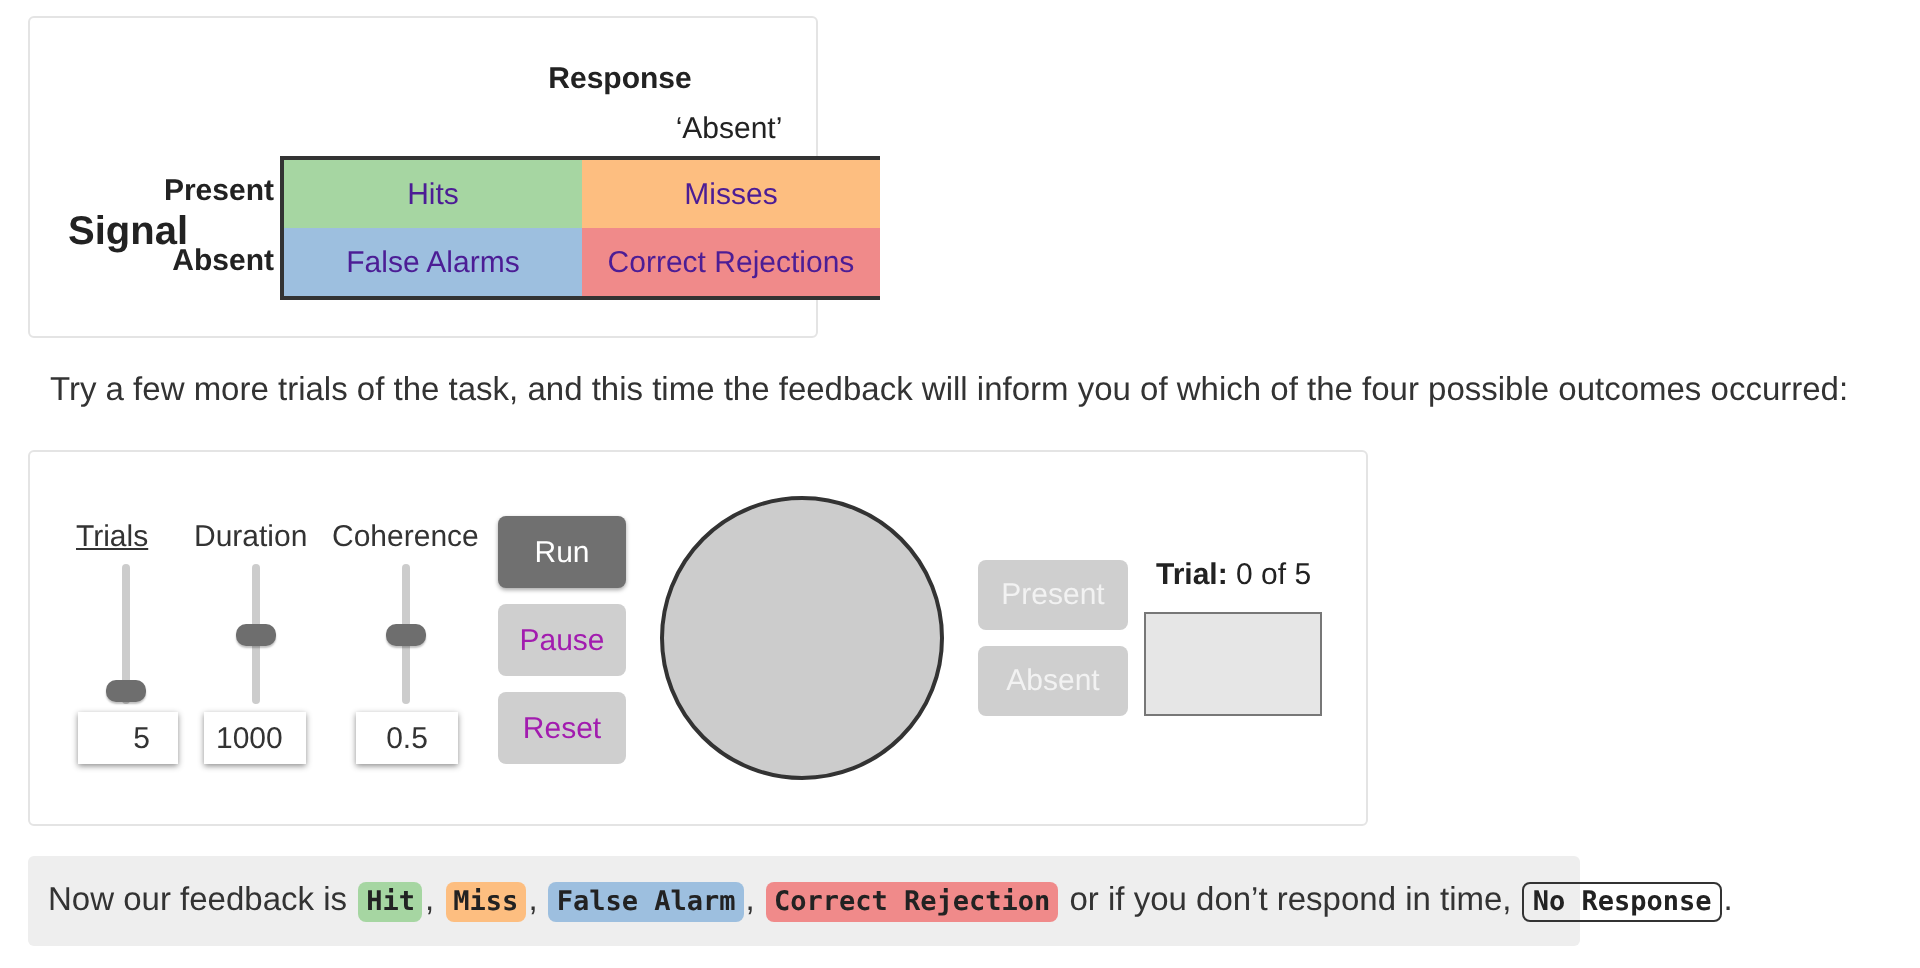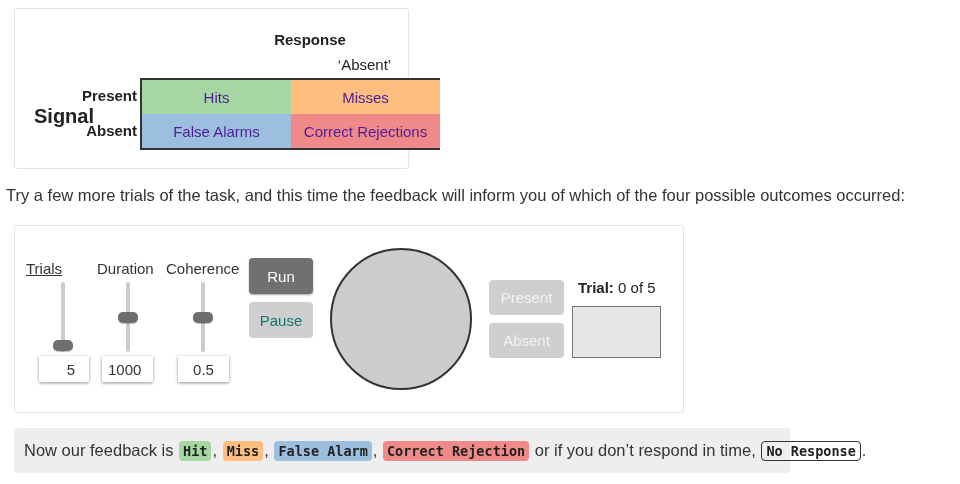--- a/index.html
+++ b/index.html
@@ -39,21 +39,21 @@
       border: 2px solid #333; display: grid;
       grid-template-columns: 149px 149px; grid-template-rows: 34px 34px;
     }
     .cell {
       display: flex; align-items: center; justify-content: center;
       font-size: 15px; color: #4c1d95;
     }
 
     
     .instruction {
-      position: absolute; left: 6px; top: 186px; font-size: 16.5px; color: #333;
+      position: absolute; left: 25px; top: 186px; font-size: 16.5px; color: #333;
       white-space: nowrap;
     }
 
     
     .task-panel {
       position: absolute; left: 14px; top: 225px; width: 670px; height: 188px;
       border: 1px solid #e4e4e4; border-radius: 3px; background: #fff;
     }
     .slider-label {
       position: absolute; top: 34px; font-size: 15px; color: #333; text-align: center;
@@ -69,21 +69,21 @@
       position: absolute; top: 130px; height: 26px; background: #fff; border: none;
       box-shadow: 0 1px 3px rgba(0,0,0,0.45);
       font-size: 15px; color: #333; display: flex; align-items: center;
       padding: 0 6px;
     }
     .ctl-btn {
       position: absolute; left: 234px; width: 64px; height: 36px; border-radius: 4px;
       display: flex; align-items: center; justify-content: center; font-size: 15px;
     }
     .ctl-btn.active { background: #707070; color: #ffffff; box-shadow: 0 1px 2px rgba(0,0,0,0.35); }
-    .ctl-btn.disabled { background: #cfcfcf; color: #0f766e; }
+    .ctl-btn.disabled { background: #cfcfcf; color: #a21caf; }
 
     .stimulus {
       position: absolute; left: 315px; top: 22px; width: 142px; height: 142px; border-radius: 50%;
       background: #cccccc; border: 2px solid #333;
     }
     .resp-btn {
       position: absolute; left: 474px; width: 75px; height: 35px; border-radius: 4px;
       background: #cfcfcf; color: #f2f2f2; font-size: 15px;
       display: flex; align-items: center; justify-content: center;
     }
@@ -128,37 +128,38 @@
       <div class="cell" style="background:#fdbe80">Misses</div>
       <div class="cell" style="background:#9dbfdf">False Alarms</div>
       <div class="cell" style="background:#f08a8a">Correct Rejections</div>
     </div>
   </div>
 
   <div class="instruction">Try a few more trials of the task, and this time the feedback will inform you of which of the four possible outcomes occurred:</div>
 
   <div class="task-panel">
 
-    <div class="slider-label" style="left:11px;text-decoration:underline;">Trials</div>
+    <div class="slider-label" style="left:23px;text-decoration:underline;">Trials</div>
     <div class="slider-track" style="left:46px;"></div>
     <div class="slider-thumb" style="left:38px; top:114px;"></div>
     <div class="num-input" style="left:24px; width:50px; justify-content:flex-end; padding-right:14px;">5</div>
 
     <div class="slider-label" style="left:82px;">Duration</div>
     <div class="slider-track" style="left:111px;"></div>
     <div class="slider-thumb" style="left:103px; top:86px;"></div>
     <div class="num-input" style="left:87px; width:51px;">1000</div>
 
     <div class="slider-label" style="left:151px;">Coherence</div>
     <div class="slider-track" style="left:186px;"></div>
     <div class="slider-thumb" style="left:178px; top:86px;"></div>
     <div class="num-input" style="left:163px; width:51px; justify-content:center;">0.5</div>
 
     <div class="ctl-btn active" style="top:32px;">Run</div>
     <div class="ctl-btn disabled" style="top:76px;">Pause</div>
+    <div class="ctl-btn disabled" style="top:120px;">Reset</div>
 
     <div class="stimulus"></div>
 
     <div class="resp-btn" style="top:54px;">Present</div>
     <div class="resp-btn" style="top:97px;">Absent</div>
 
     <div class="trial-label">
       <b>Trial:</b>
       <span>0 of 5</span>
     </div>

